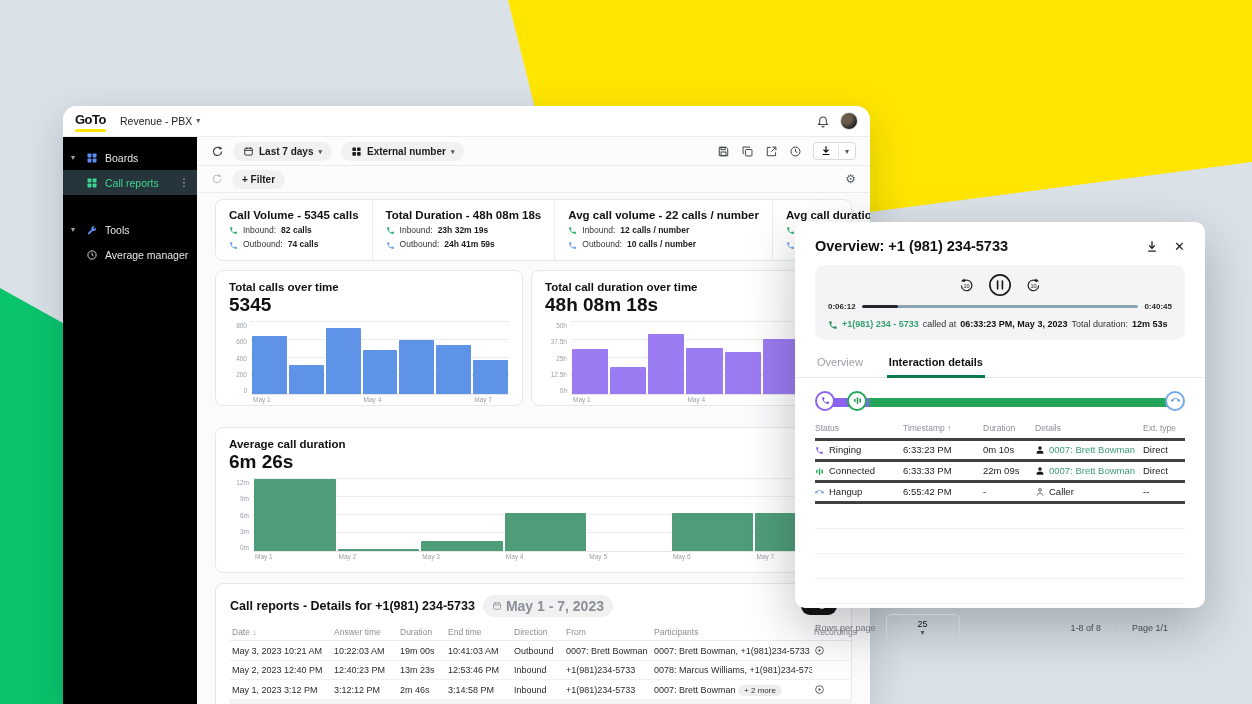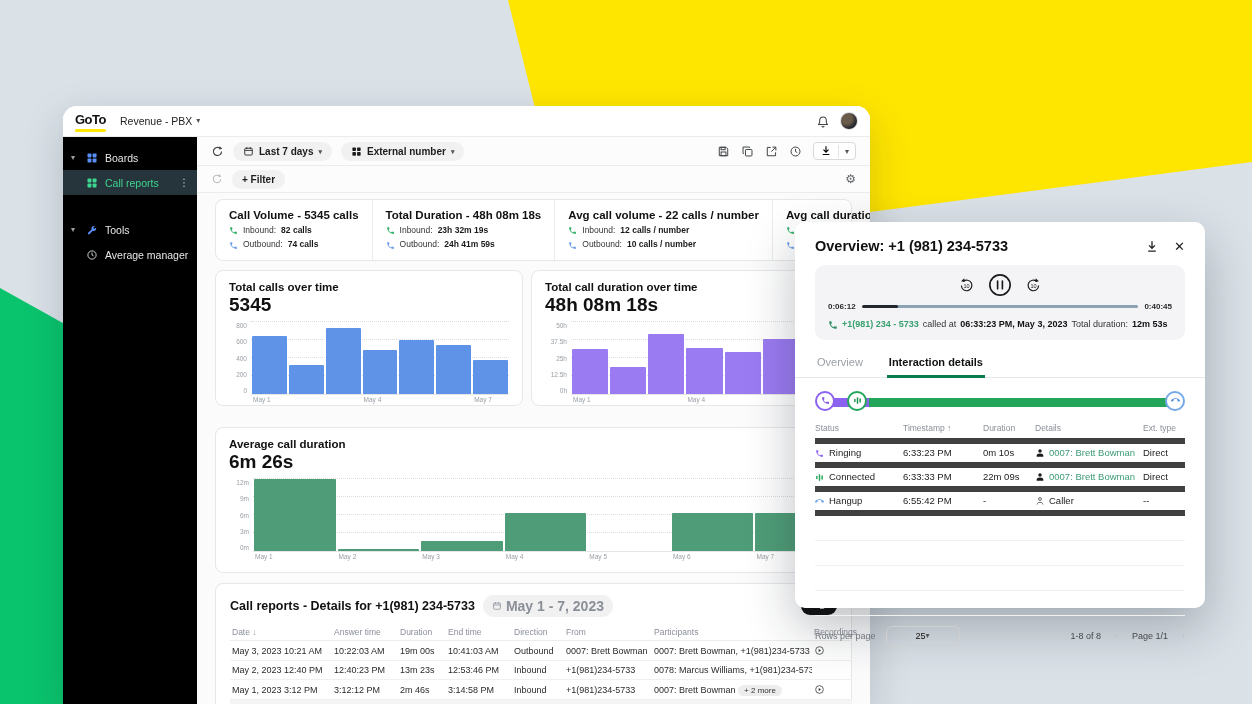--- a/index.html
+++ b/index.html
@@ -103,33 +103,33 @@
   #timeline{position:relative;height:24px;margin:12px 20px 4px;}
   .tl-seg{position:absolute;top:8px;height:9px;}
   #tl-purple{left:12px;width:42px;background:#8c62f0;border-radius:5px 0 0 5px;}
   #tl-green{left:54px;right:10px;background:#23a55a;border-radius:0 5px 5px 0;}
   .tl-node{position:absolute;top:1px;width:20px;height:20px;border-radius:50%;background:#fff;border:2px solid;box-sizing:border-box;display:flex;align-items:center;justify-content:center;cursor:pointer;z-index:2;}
   #tl-n1{left:0;border-color:#8c62f0;color:#7c4fe0;}
   #tl-n2{left:32px;border-color:#23a55a;color:#1c9150;}
   #tl-n3{right:0;border-color:#76a9e8;color:#5f97dd;}
   
   #itable{margin:2px 20px 0;}
-  .irow,.ihead{display:flex;align-items:center;border-bottom:6px solid #404040;}
+  .irow,.ihead{display:flex;align-items:center;border-bottom:3px solid #404040;}
   .ihead{font-size:8.5px;color:#8a8f98;padding:5px 0;}
   .irow{font-size:9.5px;color:#222;height:18px;}
   .c-status{width:88px;display:flex;align-items:center;gap:5px;}
   .c-ts{width:80px;}
   .c-dur{width:52px;}
   .c-det{width:108px;display:flex;align-items:center;gap:4px;}
   .c-ext{flex:1;}
   .det-link{color:#3d9c77;}
   .emptyrow{height:24px;border-bottom:1px solid #f1f1f1;}
   
   #ov-foot{display:flex;align-items:center;padding:10px 20px;font-size:9px;color:#6f747b;}
-  #rpp-select{display:flex;align-items:center;justify-content:center;border:1px solid #cfcfcf;border-radius:6px;width:56px;padding:4px 8px;margin-left:10px;color:#111;cursor:pointer;}
+  #rpp-select{display:flex;align-items:center;justify-content:space-between;border:1px solid #cfcfcf;border-radius:6px;width:56px;padding:4px 8px;margin-left:10px;color:#111;cursor:pointer;flex-direction:column;}
   #ov-foot .pager{margin-left:auto;display:flex;align-items:center;gap:14px;color:#46494e;}
   .pg-arrow{color:#b9bcc0;cursor:pointer;}
   svg.i{display:inline-block;vertical-align:middle;}
 </style>
 </head>
 <body>
 
 <svg width="0" height="0" style="position:absolute">
 <defs>
 <g id="i-phone" fill="currentColor" stroke="none">

